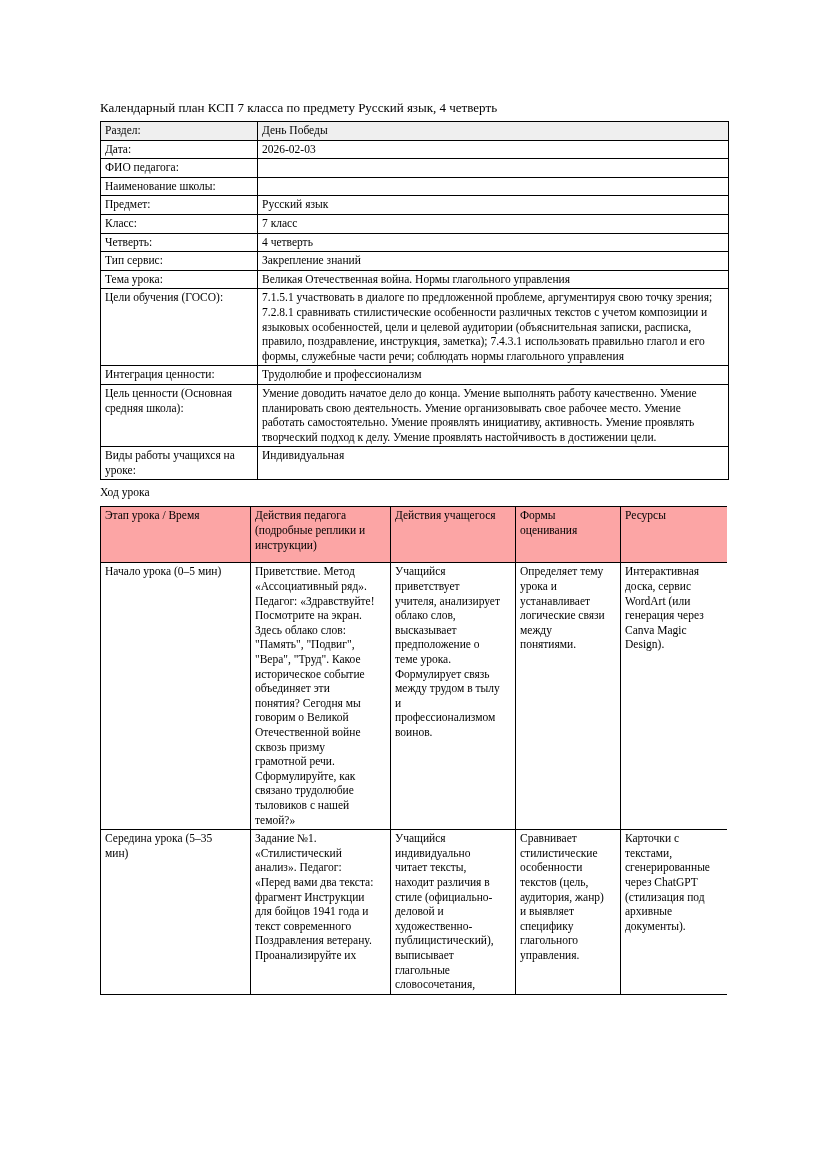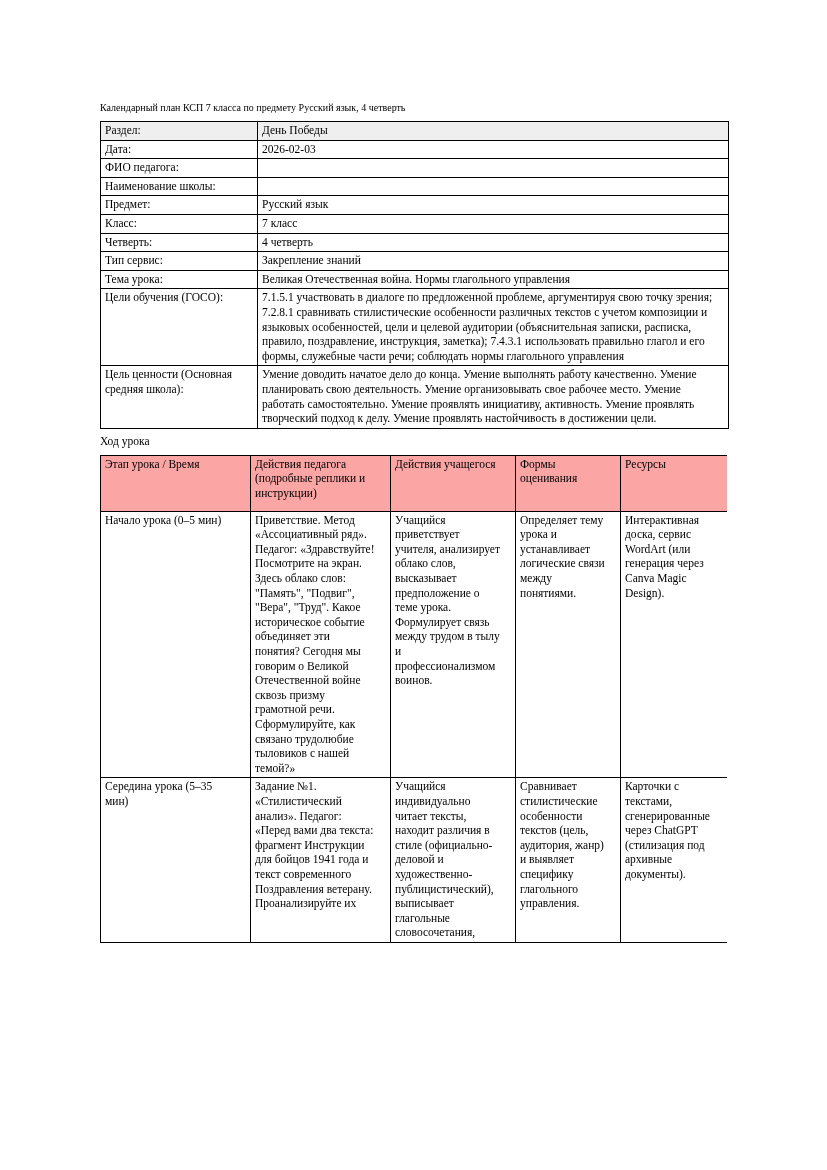--- a/index.html
+++ b/index.html
@@ -17,21 +17,21 @@
   }
   .page {
     position: relative;
     width: 827px;
     height: 1170px;
     box-sizing: border-box;
     padding: 100px 100px 0 100px;
     background: #ffffff;
   }
   .doc-title {
-    font-size: 10px;
+    font-size: 13px;
     line-height: 15px;
     margin: 0 0 6px 0;
     white-space: nowrap;
   }
   .section-label {
     font-size: 11.5px;
     line-height: 15px;
     margin: 5px 0 6px 0;
   }
   table {
@@ -116,22 +116,30 @@
         </tr>
         <tr>
           <td>Тема урока:</td>
           <td>Великая Отечественная война. Нормы глагольного управления</td>
         </tr>
         <tr>
           <td>Цели обучения (ГОСО):</td>
           <td>7.1.5.1 участвовать в диалоге по предложенной проблеме, аргументируя свою точку зрения; 7.2.8.1 сравнивать стилистические особенности различных текстов с учетом композиции и языковых особенностей, цели и целевой аудитории (объяснительная записки, расписка, правило, поздравление, инструкция, заметка); 7.4.3.1 использовать правильно глагол и его формы, служебные части речи; соблюдать нормы глагольного управления</td>
         </tr>
         <tr>
+          <td>Интеграция ценности:</td>
+          <td>Трудолюбие и профессионализм</td>
+        </tr>
+        <tr>
           <td>Цель ценности (Основная средняя школа):</td>
           <td>Умение доводить начатое дело до конца. Умение выполнять работу качественно. Умение планировать свою деятельность. Умение организовывать свое рабочее место. Умение работать самостоятельно. Умение проявлять инициативу, активность. Умение проявлять творческий подход к делу. Умение проявлять настойчивость в достижении цели.</td>
+        </tr>
+        <tr>
+          <td>Виды работы учащихся на уроке:</td>
+          <td>Индивидуальная</td>
         </tr>
       </tbody>
   </table>
 
   <p class="section-label">Ход урока</p>
 
   <div class="flow-wrap">
     <table class="flow-table">
       <colgroup>
         <col class="f1">

